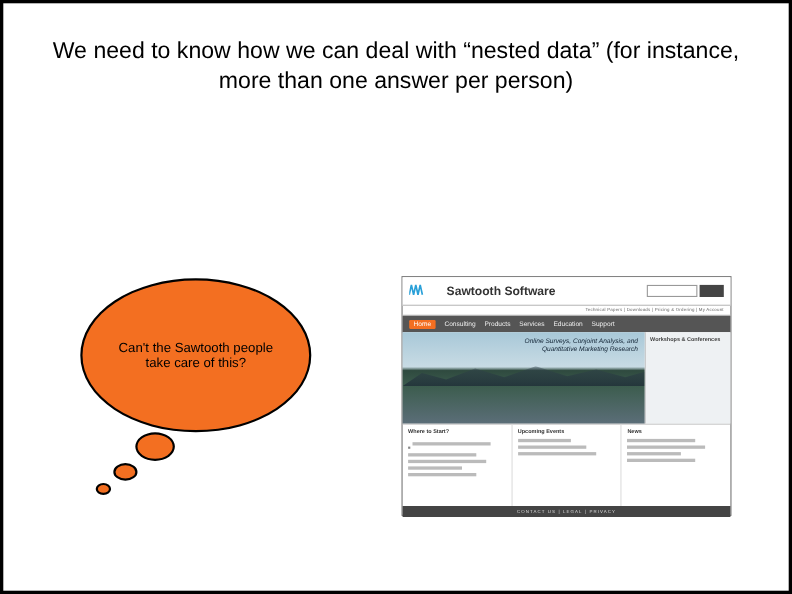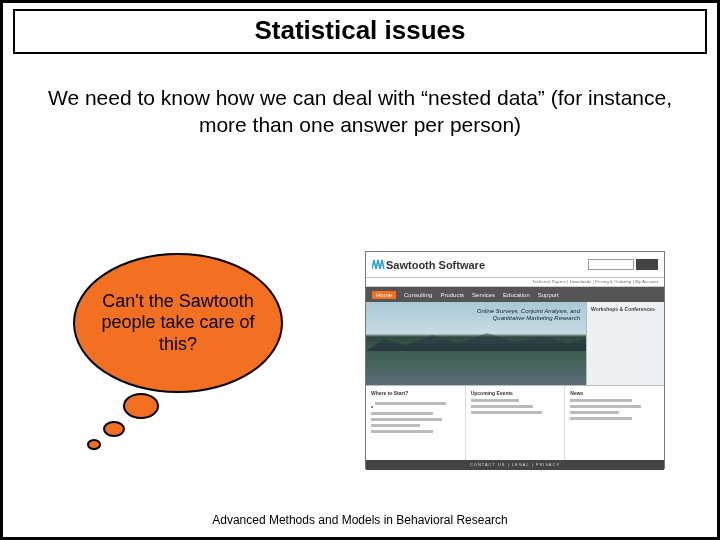--- a/index.html
+++ b/index.html
@@ -45,21 +45,21 @@
     width: 210px;
     height: 140px;
     background: #f36f21;
     border: 2px solid #000;
     border-radius: 50% / 50%;
     display: flex;
     align-items: center;
     justify-content: center;
     text-align: center;
     padding: 14px 20px;
-    font-size: 18px;
+    font-size: 12px;
     line-height: 1.2;
   }
   .bubble-s1 {
     position: absolute;
     left: 50px;
     top: 140px;
     width: 36px;
     height: 26px;
     background: #f36f21;
     border: 2px solid #000;
@@ -104,21 +104,21 @@
     align-items: center;
     padding: 0 6px;
     background: #fff;
   }
   .site-logo {
     display: flex;
     align-items: center;
     font-size: 11px;
     font-weight: bold;
     color: #333;
-    gap: 0;
+    gap: 20px;
   }
   .saw-icon {
     display: inline-block;
   }
   .site-search {
     margin-left: auto;
     display: flex;
     gap: 2px;
   }
   .site-search .sbox {
@@ -242,23 +242,20 @@
     bottom: 10px;
     text-align: center;
     font-size: 12px;
   }
 </style>
 </head>
 <body>
 
 <div class="slide">
 
-  <div class="title-bar">
-    <h1>Statistical issues</h1>
-  </div>
 
   <p class="body-text">We need to know how we can deal with “nested data” (for instance, more than one answer per person)</p>
 
   <div class="bubble-wrap">
     <div class="bubble-main">
       <span>Can't the Sawtooth people take care of this?</span>
     </div>
     <div class="bubble-s1"></div>
     <div class="bubble-s2"></div>
     <div class="bubble-s3"></div>
@@ -325,15 +322,14 @@
         <h4>News</h4>
         <div class="line m"></div>
         <div class="line"></div>
         <div class="line s"></div>
         <div class="line m"></div>
       </div>
     </div>
     <div class="site-footer">CONTACT US  |  LEGAL  |  PRIVACY</div>
   </div>
 
-  <div class="slide-footer">Advanced Methods and Models in Behavioral Research</div>
 
 </div>
 
 </body></html>

